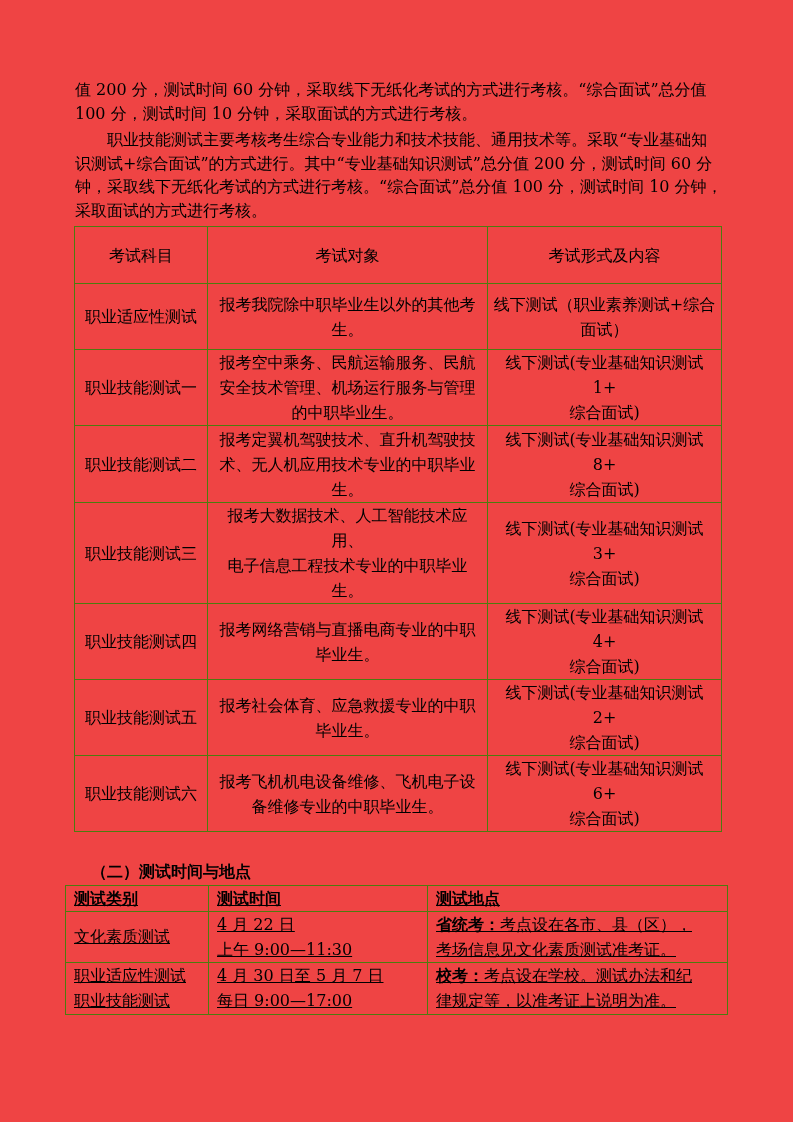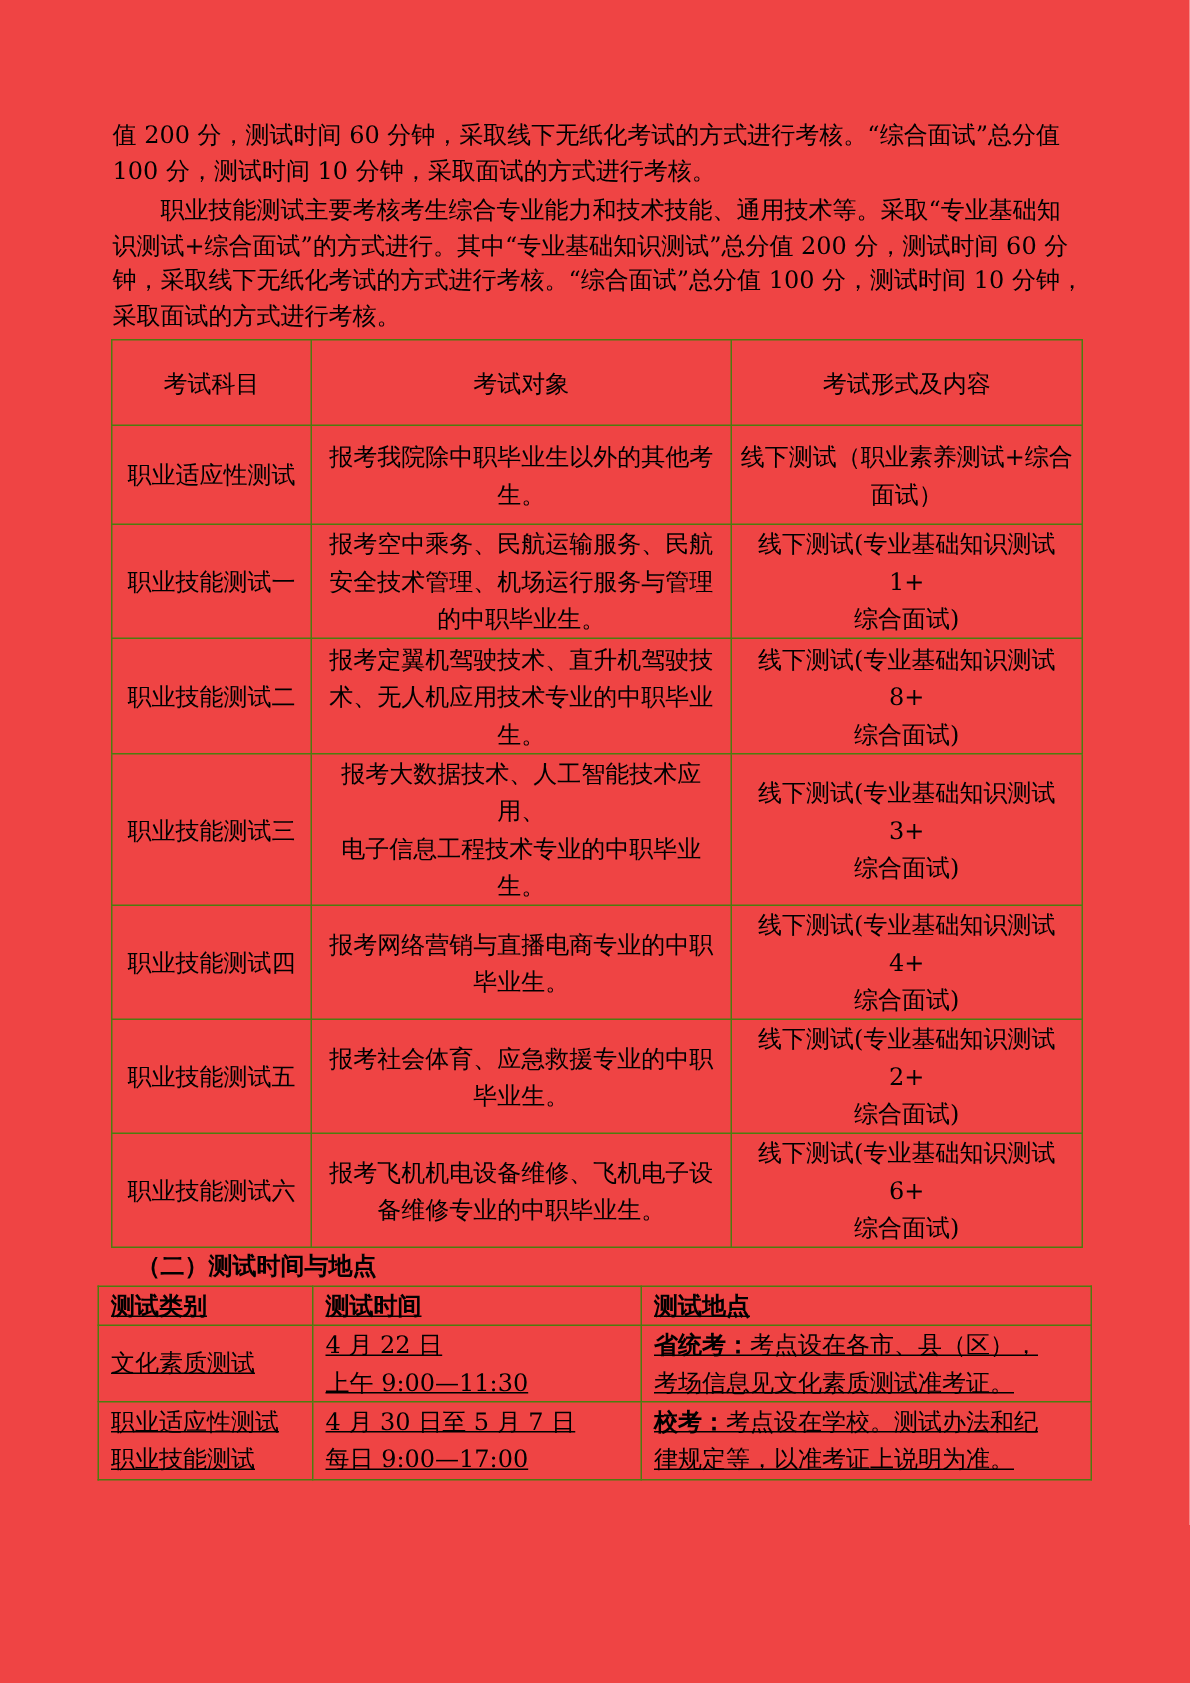--- a/index.html
+++ b/index.html
@@ -24,21 +24,21 @@
   .t1 td{text-align:center;vertical-align:middle;line-height:25px;padding:0 4px;white-space:pre-line;}
   .t1 tr.h57{height:57px;}
   .t1 tr.h66{height:66px;}
   .t1 tr.h74{height:74px;}
   .t1 tr.h77{height:77px;}
   .t1 tr.h76{height:76px;}
   .t1 tr.h64{height:64px;}
   .t1 tr.h62{height:62px;}
   .t1 tr.h63{height:63px;}
   
-  .h-sec{font-weight:bold;line-height:23.5px;white-space:pre-line;}
+  .h-sec{margin-top:28px;font-weight:bold;line-height:23.5px;white-space:pre-line;}
   
   .t2{width:662px;margin:1px 0 0 -10px;text-decoration:underline;}
   .t2 th{font-weight:bold;text-align:left;vertical-align:middle;height:25px;line-height:23px;padding:0 8px;}
   .t2 td{text-align:left;vertical-align:middle;line-height:25px;padding:0 8px;white-space:pre-line;}
   .t2 tr.r50{height:50px;}
   .t2 tr.r52{height:52px;}
   .t2 .lead{font-weight:bold;text-align:center;}
 </style>
 </head>
 <body>

